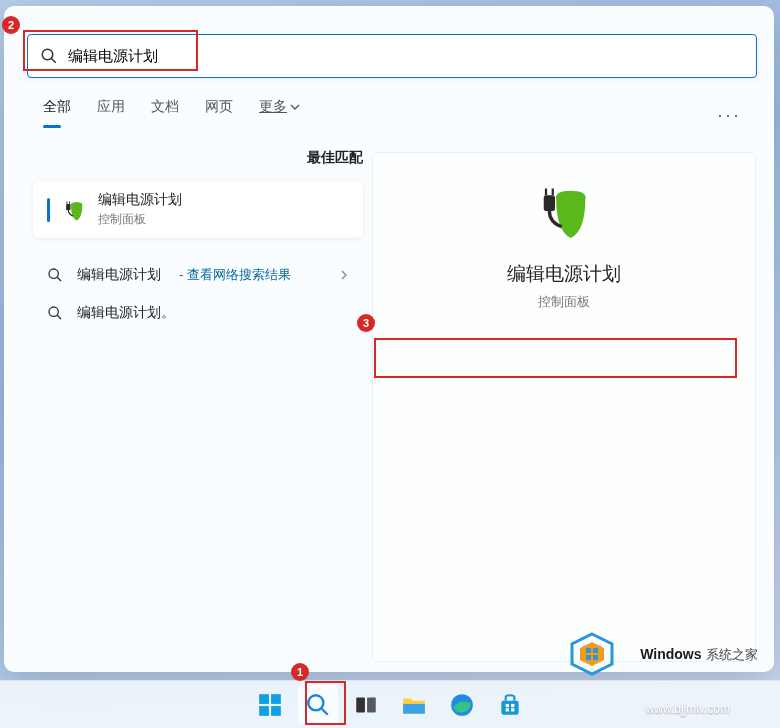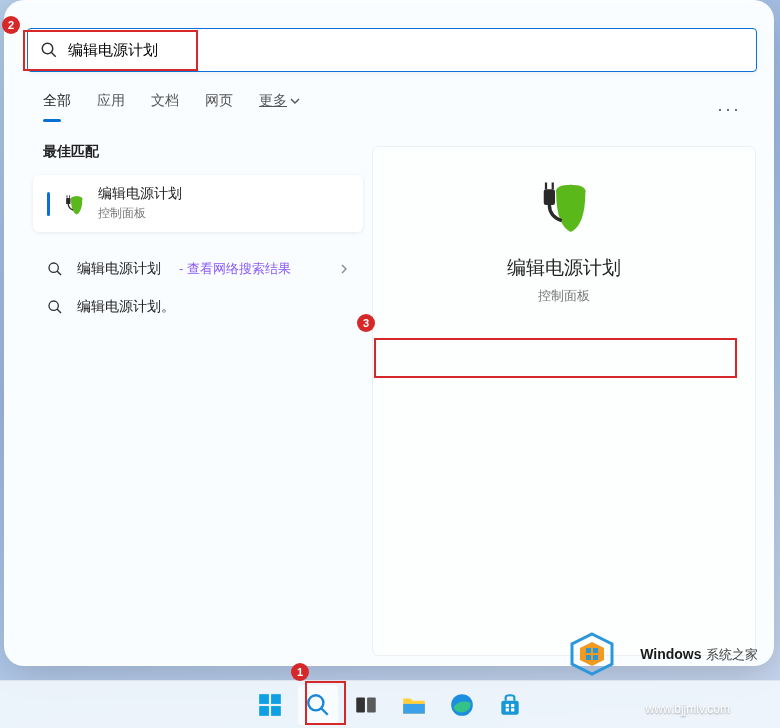--- a/index.html
+++ b/index.html
@@ -6,24 +6,24 @@
   html, body { width: 780px; height: 728px; font-family: "Segoe UI", "Microsoft YaHei", sans-serif; }
   body { position: relative; overflow: hidden; }
 
   .desktop-bg {
     position: absolute; inset: 0;
     background: linear-gradient(160deg, #b7cfea 0%, #a9c2e6 20%, #9fbae2 40%, #adc7ea 60%, #cbd9f0 100%);
   }
 
   .search-panel {
     position: absolute;
-    left: 4px; top: 0;
+    left: 4px; top: 6px;
     width: 770px; height: 666px;
     background: #fafdff;
-    border-radius: 20px;
+    border-radius: 10px;
     box-shadow: 0 10px 40px rgba(0,0,0,0.18);
     border: 1px solid rgba(255,255,255,0.6);
   }
 
   .search-bar {
     position: absolute;
     left: 22px; top: 27px;
     width: 730px; height: 44px;
     background: #ffffff;
     border: 1px solid #0a6fd6;
@@ -69,20 +69,21 @@
 
   .results-left {
     position: absolute;
     left: 28px; top: 142px;
     width: 330px;
   }
   .section-title {
     font-size: 14px; font-weight: 600;
     color: #222; margin-bottom: 14px;
     padding-left: 10px;
+    text-align: right;
   }
 
   .result-card {
     background: #fff;
     border-radius: 6px;
     padding: 10px 14px;
     display: flex; align-items: center;
     gap: 10px;
     box-shadow: 0 1px 4px rgba(0,0,0,0.08);
     margin-bottom: 18px;
@@ -99,21 +100,21 @@
   .web-result {
     display: flex; align-items: center;
     padding: 10px 14px;
     gap: 14px;
     cursor: pointer;
     font-size: 14px;
     color: #222;
   }
   .web-result .wr-icon { width: 16px; height: 16px; color: #333; }
   .web-result .wr-main { color: #222; }
-  .web-result .wr-sub { color: #8b5cf6; margin-left: 4px; font-size: 13px; }
+  .web-result .wr-sub { color: #0369a1; margin-left: 4px; font-size: 13px; }
   .web-result .chev-right {
     margin-left: auto; color: #888;
   }
 
   .detail-pane {
     position: absolute;
     left: 367px; top: 145px;
     width: 384px; height: 510px;
     background: #fdfefe;
     border: 1px solid #eceff3;

